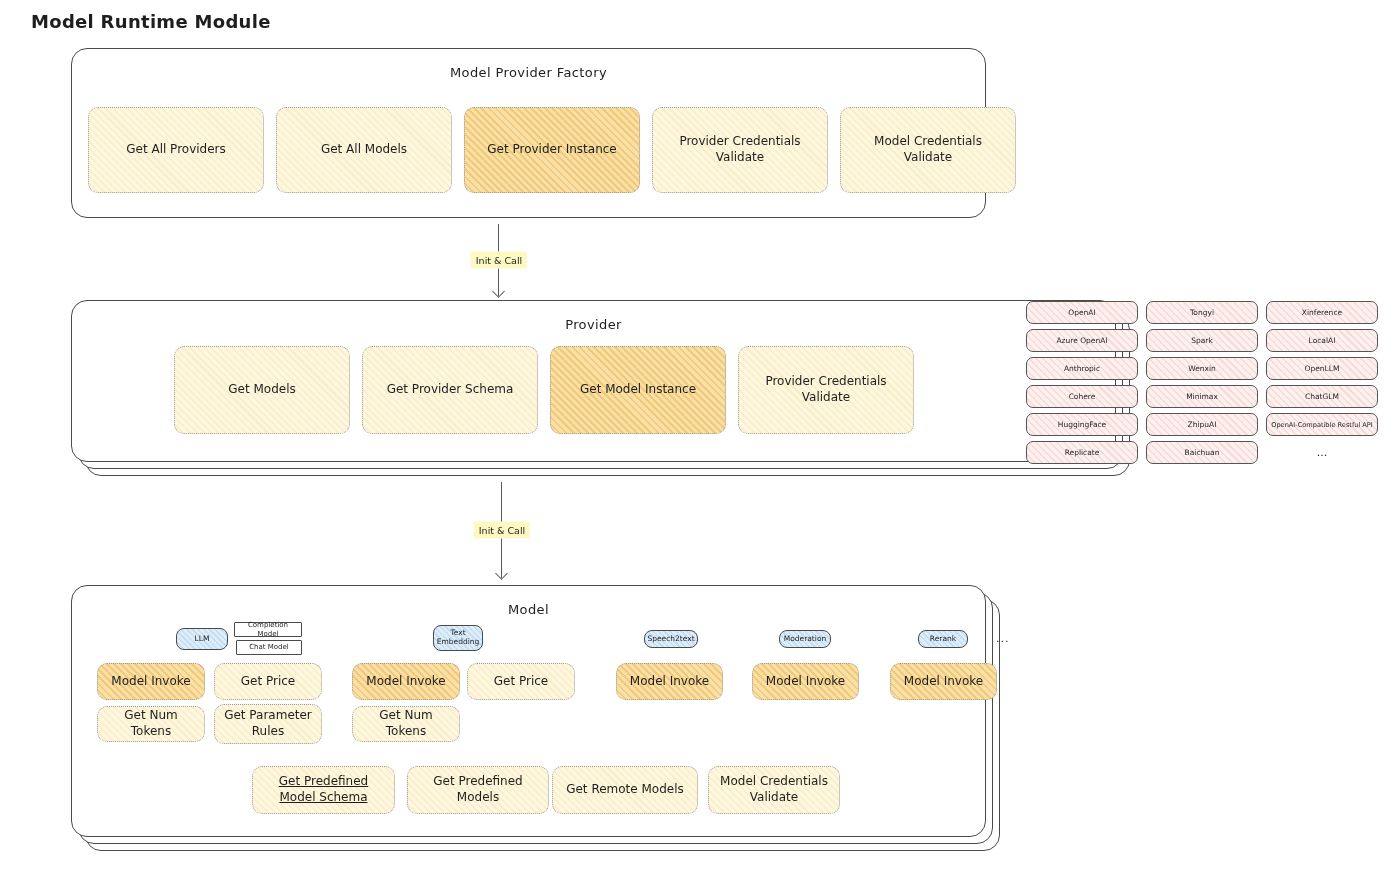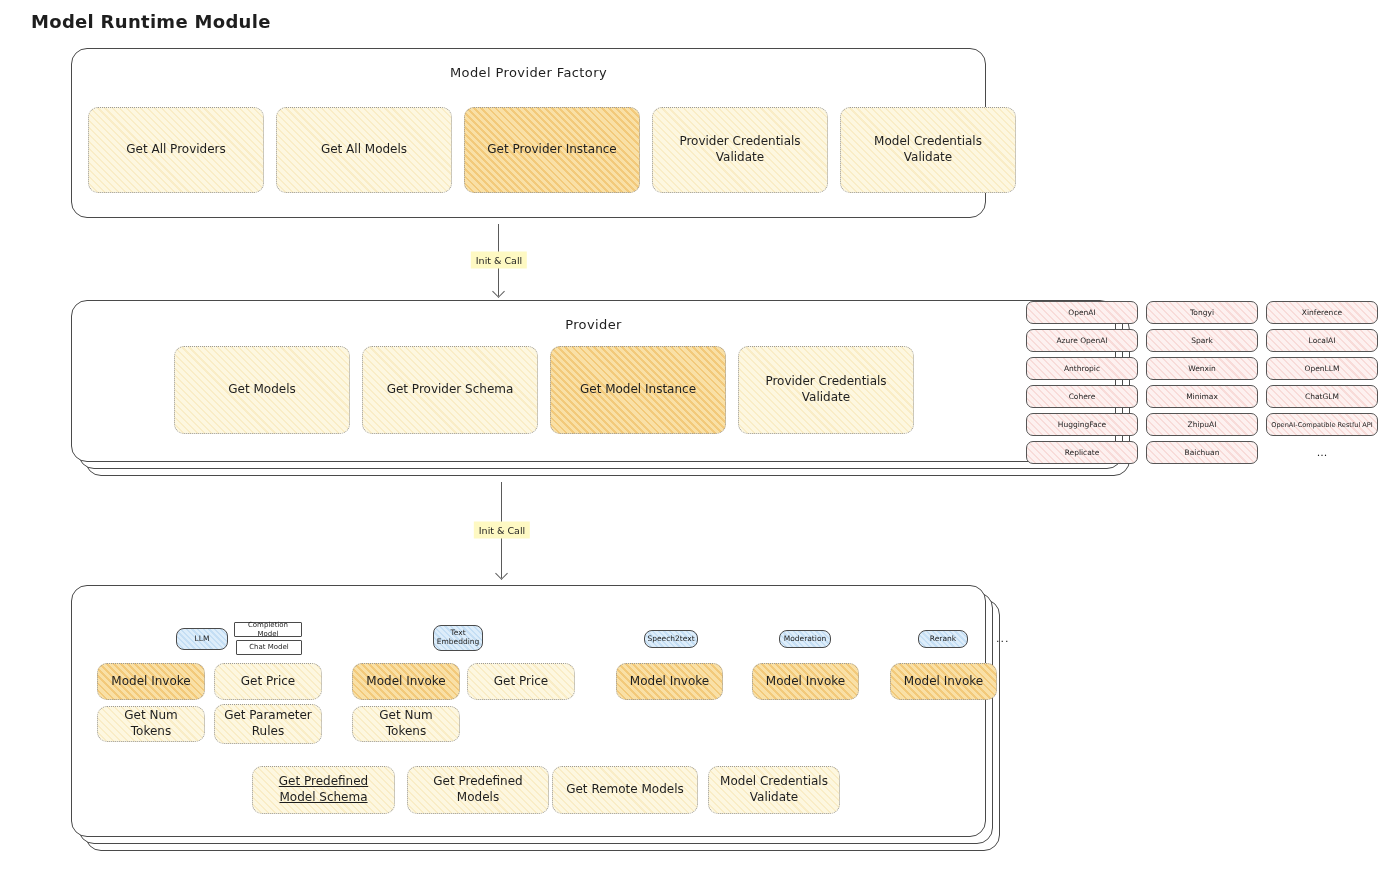--- a/index.html
+++ b/index.html
@@ -112,20 +112,21 @@
 </div>
 
 <div class="arrow" style="left:501px; top:482px; height:96px;">
   <span class="lbl">Init &amp; Call</span>
 </div>
 
 <div class="stack" style="left:28px; top:585px; width:958px; height:252px;">
   <div class="layer g2"></div>
   <div class="layer g1"></div>
   <div class="layer main">
+    <div class="section-title">Model</div>
 
     <div class="tag" style="left:104px; top:42px; width:52px; height:22px;">LLM</div>
     <div class="tag white" style="left:162px; top:36px; width:68px; height:15px;">Completion Model</div>
     <div class="tag white" style="left:164px; top:54px; width:66px; height:15px;">Chat Model</div>
     <div class="tag" style="left:361px; top:39px; width:50px; height:26px;">Text Embedding</div>
     <div class="tag" style="left:572px; top:44px; width:54px; height:18px;">Speech2text</div>
     <div class="tag" style="left:707px; top:44px; width:52px; height:18px;">Moderation</div>
     <div class="tag" style="left:846px; top:44px; width:50px; height:18px;">Rerank</div>
     <div class="dots" style="left:924px; top:46px;">...</div>
 

